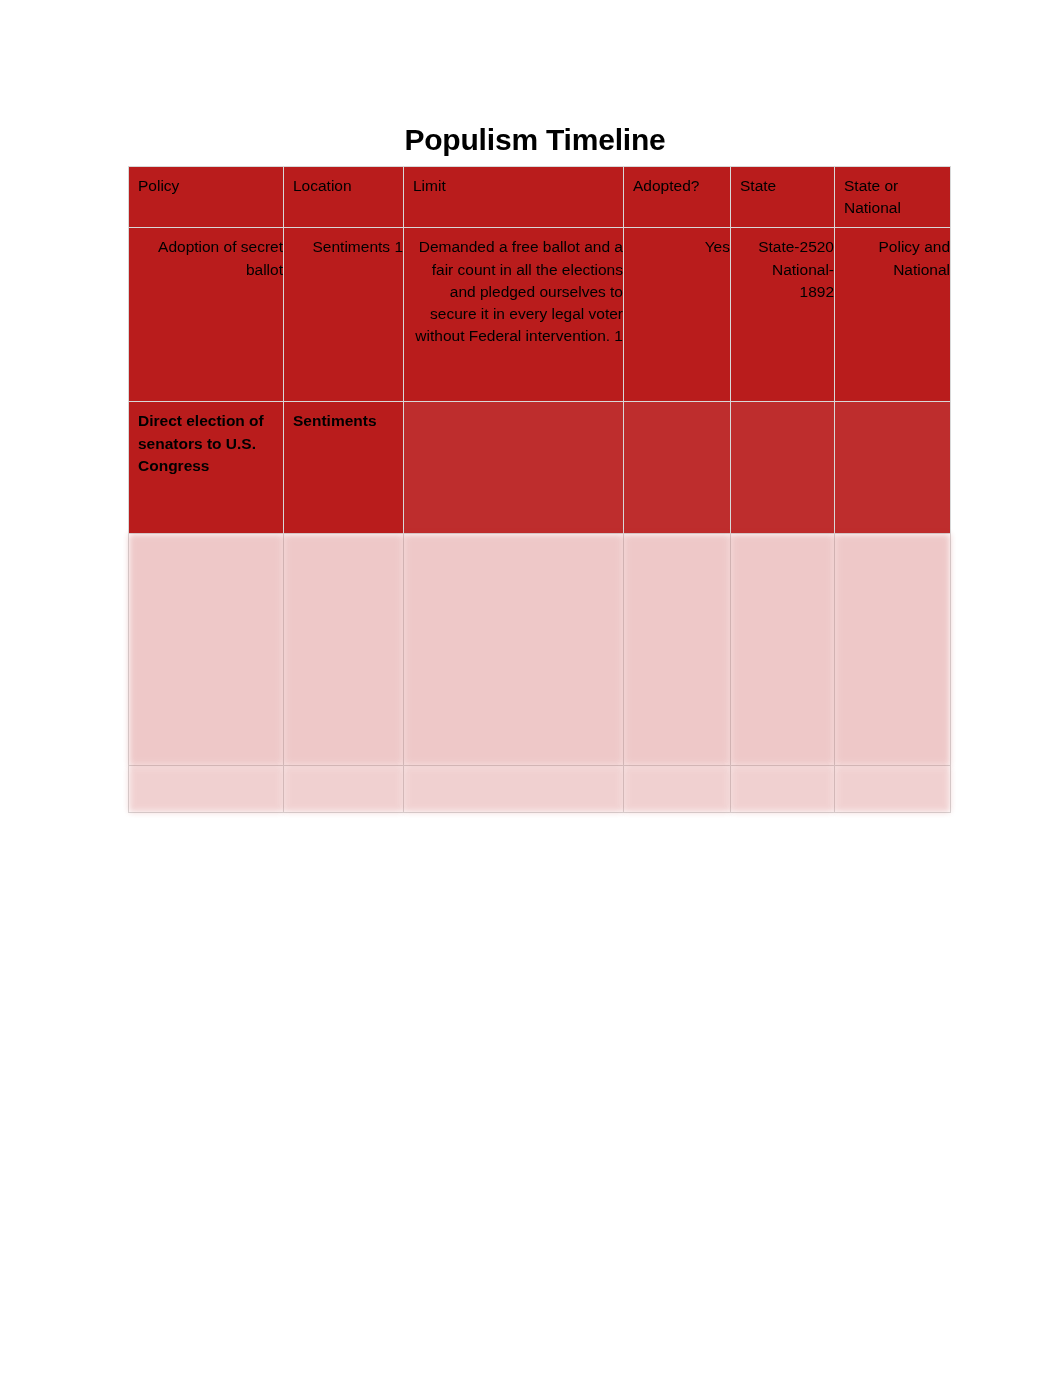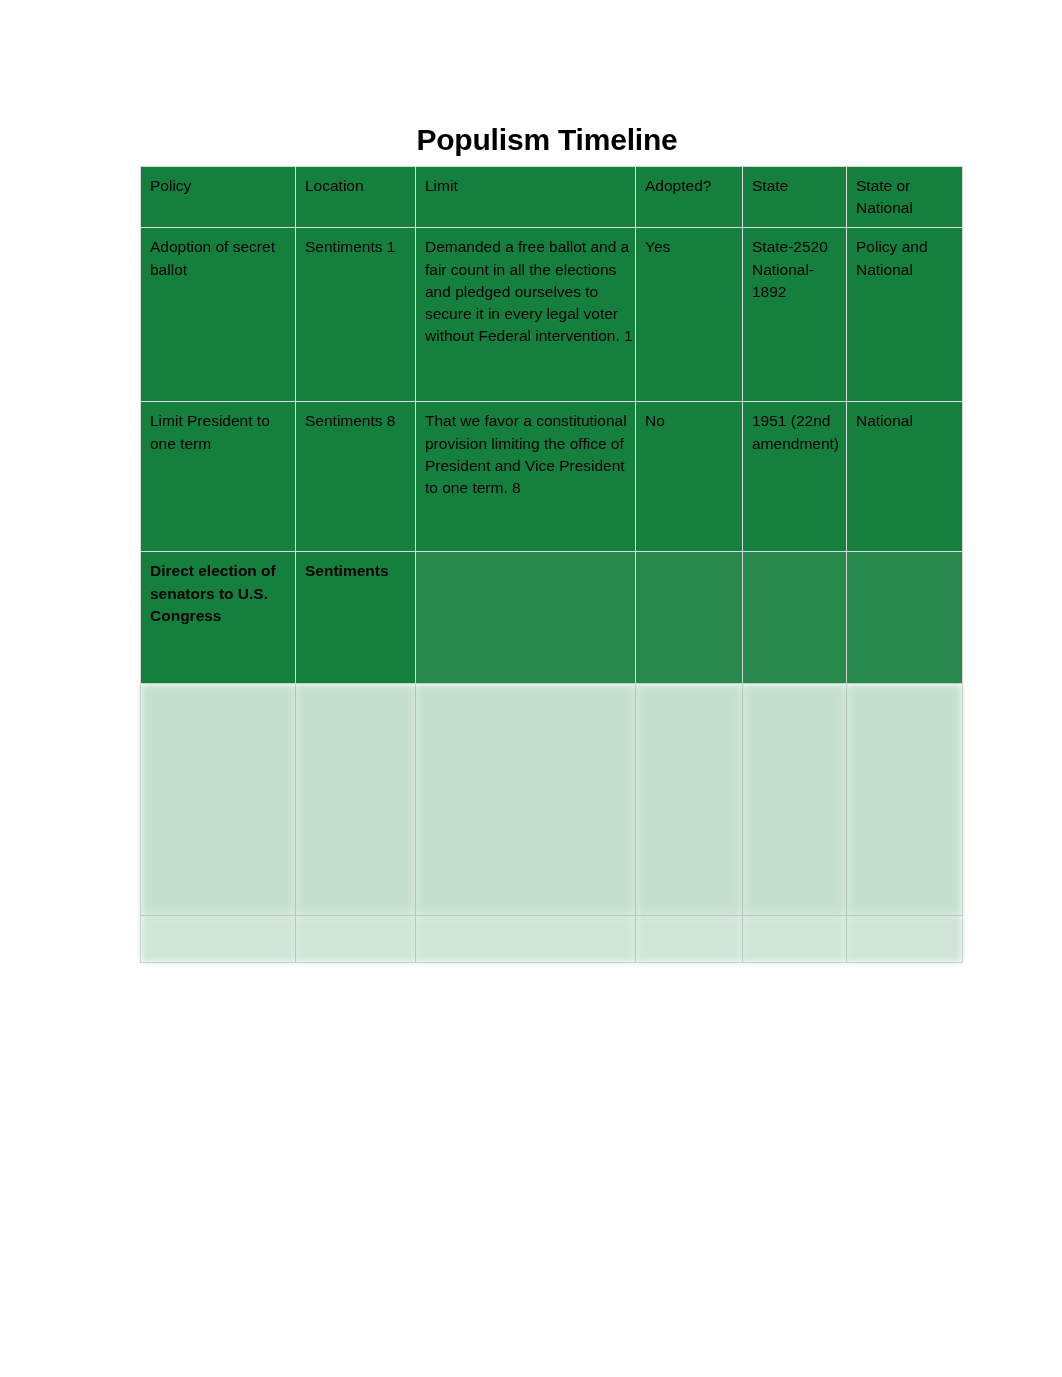--- a/index.html
+++ b/index.html
@@ -10,21 +10,21 @@
   body {
     width: 1062px;
     height: 1377px;
     font-family: "Liberation Sans", sans-serif;
     color: #000000;
     position: relative;
     overflow: hidden;
   }
   .page {
     position: absolute;
-    left: 16px; top: 0;
+    left: 4px; top: 0;
     width: 1038px;
     height: 1377px;
     background: #ffffff;
   }
   .doc-title {
     position: absolute;
     left: 0;
     top: 122px;
     width: 1062px;
     text-align: center;
@@ -46,34 +46,34 @@
   }
   table.timeline td,
   table.timeline th {
     border: 1px solid #d8d8d8;
     vertical-align: top;
     text-align: left;
     font-weight: normal;
     font-size: 15.5px;
     line-height: 22.2px;
     padding: 8px 0 8px 9px;
-    background: #15803d;
+    background: #b91c1c;
     word-wrap: break-word;
     overflow-wrap: break-word;
   }
   
   col.c-policy   { width: 155px; }
   col.c-location { width: 120px; }
   col.c-quote    { width: 220px; }
   col.c-adopted  { width: 107px; }
   col.c-years    { width: 104px; }
   col.c-scope    { width: 116px; }
   tr.r-1 td      { height: 50px; }
   tr.r-2 td      { height: 89px; }
-  tr.r-3 td      { height: 157px; }
+  tr.r-3 td      { height: 157px; text-align: right; }
   tr.r-4 td      { height: 115px; }
   tr.r-5 td      { height: 133px; }
   tr.r-6 td      { height: 115px; font-weight: bold; }
   tr.r-7 td      { height: 215px; }
   tr.r-8 td      { height: 30px; }
 
   
   tr.fade-1 td { filter: blur(0.35px); opacity: 0.92; }
   tr.fade-3 td { filter: blur(3.0px);  opacity: 0.24; }
   tr.fade-4 td { filter: blur(3.2px);  opacity: 0.20; }
@@ -123,28 +123,20 @@
         <tr class="r-3">
           <td>Adoption of secret ballot</td>
           <td>Sentiments 1</td>
           <td>Demanded a free ballot and a fair count in all the elections and pledged ourselves to secure it in every legal voter without Federal intervention. 1</td>
           <td>Yes</td>
           <td>State-2520 National-1892</td>
           <td>Policy and National</td>
         </tr>
 
 
-        <tr class="r-5">
-          <td>Limit President to one term</td>
-          <td>Sentiments 8</td>
-          <td>That we favor a constitutional provision limiting the office of President and Vice President to one term. 8</td>
-          <td>No</td>
-          <td>1951 (22nd amendment)</td>
-          <td>National</td>
-        </tr>
 
         <tr class="r-6 fade-1">
           <td class="keep-sharp">Direct election of senators to U.S. Congress</td>
           <td class="keep-sharp">Sentiments</td>
           <td></td>
           <td></td>
           <td></td>
           <td></td>
         </tr>
 

